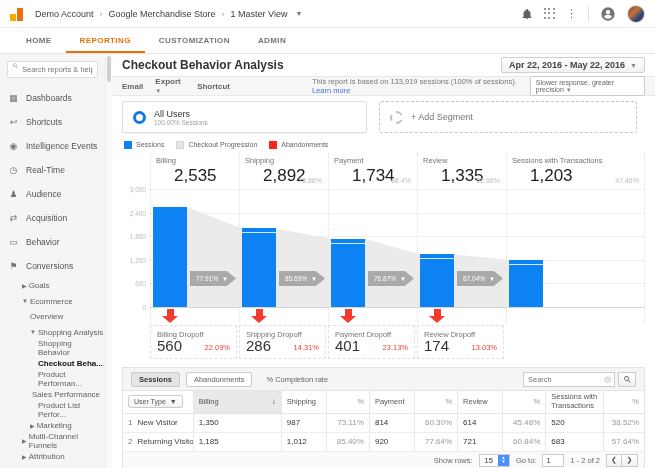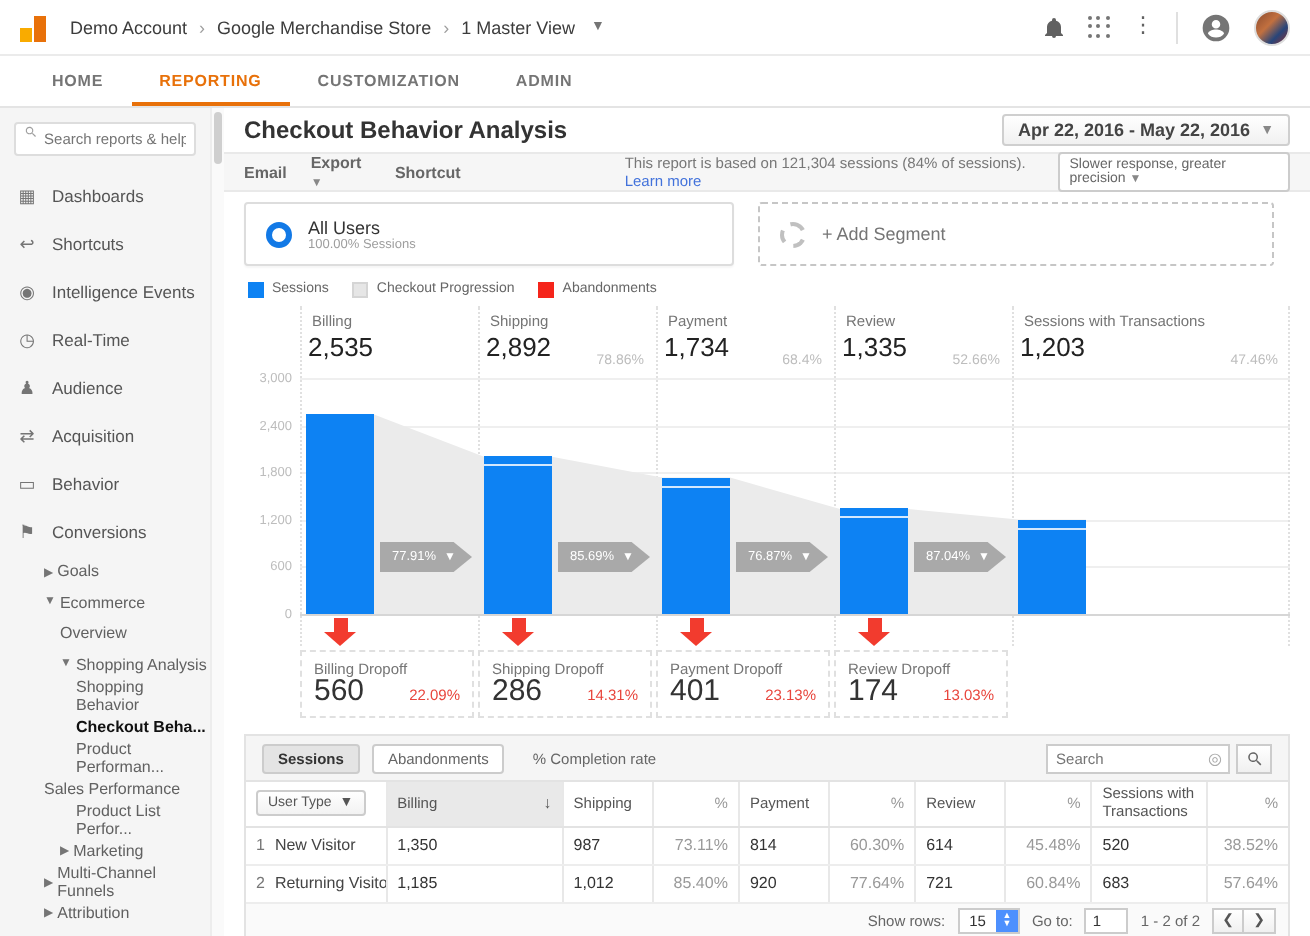--- a/index.html
+++ b/index.html
@@ -69,21 +69,21 @@
 
   .legend { height:13px; display:flex; align-items:center; gap:12px; padding:0 12px; }
   .leg-item { display:flex; align-items:center; gap:4px; font-size:7px; color:#666; }
   .leg-sw { width:8px; height:8px; }
 
   
   .funnel { position:relative; margin:2px 10px 0; height:210px; }
   .f-sep { position:absolute; top:0; width:0; height:170px; border-left:1px dotted #e0e0e0; }
   .f-head { position:absolute; top:0; height:36px; }
   .f-head .lbl { position:absolute; top:3px; left:6px; font-size:7.5px; color:#757575; white-space:nowrap; }
-  .f-head .val { position:absolute; top:13px; left:4px; font-size:13px; color:#222; }
+  .f-head .val { position:absolute; top:13px; left:24px; font-size:17px; color:#222; }
   .f-head .pct { position:absolute; bottom:5px; right:6px; font-size:7px; color:#bdbdbd; }
   .gridline { position:absolute; left:28px; right:0; height:0; border-top:1px solid #efefef; }
   .gridline.zero { border-top-color:#d6d6d6; }
   .ytick { position:absolute; left:0; width:24px; text-align:right; font-size:6.5px; color:#bdbdbd; }
   .bar { position:absolute; width:34px; background:#0d82f3; }
   .bar .sliver { position:absolute; top:4px; left:0; right:0; height:1px; background:#eaf3fe; opacity:.9; }
   .chip { position:absolute; height:15px; background:#a9a9a9; color:#fff; font-size:6.5px; display:flex; align-items:center; padding-left:6px; gap:4px; clip-path:polygon(0 0, 80% 0, 100% 50%, 80% 100%, 0 100%); cursor:pointer; }
   .chip .caret { font-size:6px; }
   .redarrow { position:absolute; width:16px; height:14px; }
   .redarrow .stem { position:absolute; left:4.5px; top:0; width:7px; height:7px; background:#f23b2e; }
@@ -236,21 +236,21 @@
           </div>
           <div class="sb-sub" style="padding-left: 38px;">
             <span>Shopping Behavior</span>
           </div>
           <div class="sb-sub active" style="padding-left: 38px;">
             <span>Checkout Beha...</span>
           </div>
           <div class="sb-sub" style="padding-left: 38px;">
             <span>Product Performan...</span>
           </div>
-          <div class="sb-sub" style="padding-left: 22px;">
+          <div class="sb-sub" style="padding-left: 32px;">
             <span>Sales Performance</span>
           </div>
           <div class="sb-sub" style="padding-left: 38px;">
             <span>Product List Perfor...</span>
           </div>
           <div class="sb-sub" style="padding-left: 30px;">
             <span class="arr">▶</span>
             <span>Marketing</span>
           </div>
           <div class="sb-sub" style="padding-left: 22px;">
@@ -273,21 +273,21 @@
         <div class="datebox">
           <span>Apr 22, 2016 - May 22, 2016</span>
             <span class="caret">▼</span>
         </div>
       </div>
 
       <div class="toolbar">
         <span class="tb-link">Email</span>
         <span class="tb-link"><span>Export</span> <span class="caret">▼</span></span>
         <span class="tb-link">Shortcut</span>
-        <span class="tb-info"><span>This report is based on 121,304 sessions (84% of sessions).</span> <a>Learn more</a></span>
+        <span class="tb-info"><span>This report is based on 133,919 sessions (100% of sessions).</span> <a>Learn more</a></span>
         <span class="precision"><span>Slower response, greater precision</span> <span class="caret">▼</span></span>
       </div>
 
       <div class="segrow">
         <div class="seg-card">
           <span class="donut"></span>
           <span>
             <div class="seg-name">All Users</div>
             <div class="seg-sub">100.00% Sessions</div>
           </span>

